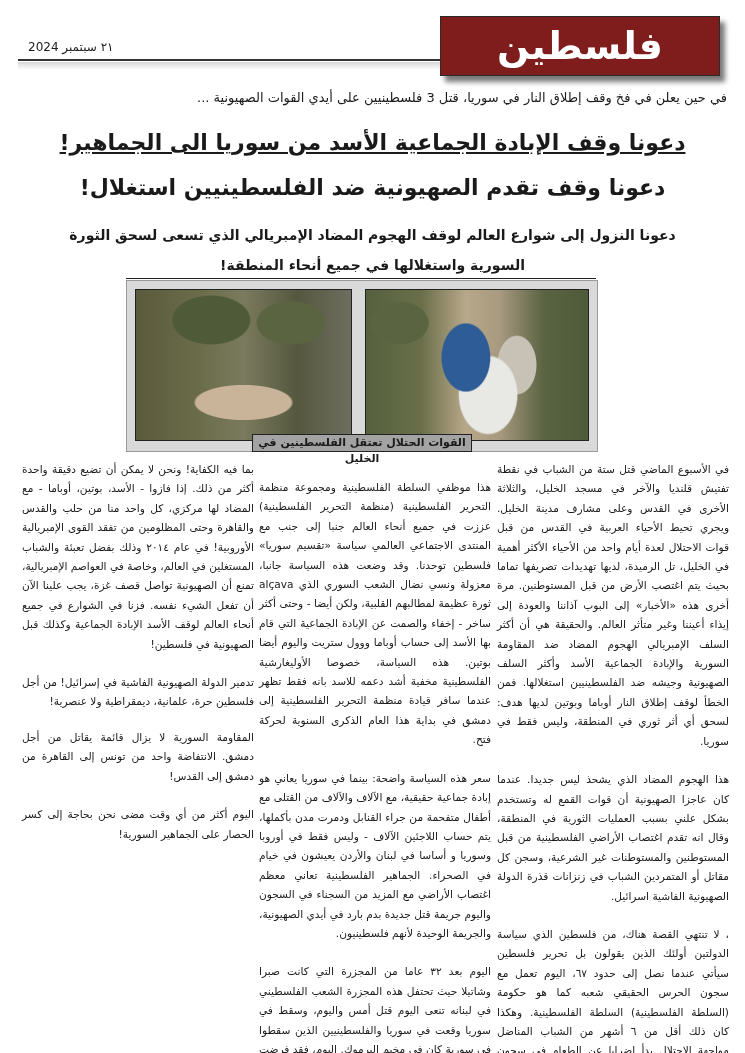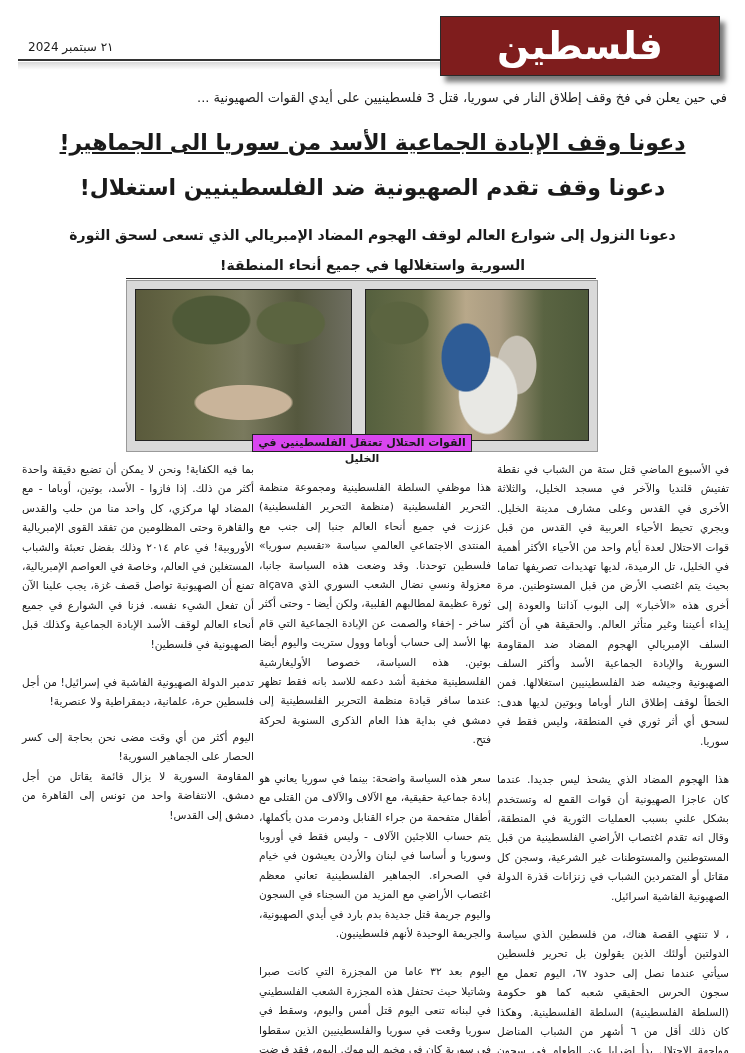--- a/index.html
+++ b/index.html
@@ -38,21 +38,21 @@
       radial-gradient(ellipse 35px 22px at 72% 22%, #5b6440 0%, #5b6440 95%, transparent 100%),
       radial-gradient(ellipse 50px 18px at 50% 75%, #c9b49a 0%, #c9b49a 95%, transparent 100%),
       linear-gradient(90deg, #5a5a3c 0%, #6b6d4a 30%, #7a7a5e 50%, #55583e 75%, #6e6e60 100%); }
   .photo-right { left: 238px; width: 222px;
     background:
       radial-gradient(ellipse 30px 22px at 15% 22%, #5b6440 0%, #5b6440 95%, transparent 100%),
       radial-gradient(ellipse 25px 35px at 45% 45%, #2e5c96 0%, #2e5c96 95%, transparent 100%),
       radial-gradient(ellipse 30px 40px at 55% 70%, #e8e8e4 0%, #e8e8e4 95%, transparent 100%),
       radial-gradient(ellipse 20px 30px at 68% 50%, #c8c2b6 0%, #c8c2b6 95%, transparent 100%),
       linear-gradient(90deg, #55603e 0%, #6a6f4a 25%, #b8a88a 45%, #a89a80 60%, #5a6442 80%, #4e5a3a 100%); }
-  .caption { position: absolute; left: 252px; top: 434px; width: 218px; height: 16px; background: #d946ef;
+  .caption { position: absolute; left: 252px; top: 434px; width: 218px; height: 16px; background: #a3a3a3;
              border: 1px solid #222; text-align: center; direction: rtl; font-size: 11px; font-weight: bold;
              line-height: 16px; }
 
   
   .col { position: absolute; top: 460px; direction: rtl; text-align: justify; font-size: 10.6px;
          line-height: 19.4px; }
   .col p { margin: 0 0 19px 0; }
   .col-right { left: 497px; width: 232px; }
   .col-mid { left: 259px; width: 232px; top: 478px; }
   .col-left { left: 22px; width: 232px; }
@@ -87,16 +87,16 @@
 
 <div class="col col-mid">
   <p>هذا موظفي السلطة الفلسطينية ومجموعة منظمة التحرير الفلسطينية (منظمة التحرير الفلسطينية) عززت في جميع أنحاء العالم جنبا إلى جنب مع المنتدى الاجتماعي العالمي سياسة «تقسيم سوريا» فلسطين توحدنا. وقد وضعت هذه السياسة جانبا، معزولة ونسي نضال الشعب السوري الذي alçava ثورة عظيمة لمطالبهم القلبية، ولكن أيضا - وحتى أكثر ساخر - إخفاء والصمت عن الإبادة الجماعية التي قام بها الأسد إلى حساب أوباما ووول ستريت واليوم أيضا بوتين. هذه السياسة، خصوصا الأوليغارشية الفلسطينية مخفية أشد دعمه للاسد بانه فقط تظهر عندما سافر قيادة منظمة التحرير الفلسطينية إلى دمشق في بداية هذا العام الذكرى السنوية لحركة فتح.</p>
   <p>سعر هذه السياسة واضحة: بينما في سوريا يعاني هو إبادة جماعية حقيقية، مع الآلاف والآلاف من القتلى مع أطفال متفحمة من جراء القنابل ودمرت مدن بأكملها، يتم حساب اللاجئين الآلاف - وليس فقط في أوروبا وسوريا و أساسا في لبنان والأردن يعيشون في خيام في الصحراء. الجماهير الفلسطينية تعاني معظم اغتصاب الأراضي مع المزيد من السجناء في السجون واليوم جريمة قتل جديدة بدم بارد في أيدي الصهيونية، والجريمة الوحيدة لأنهم فلسطينيون.</p>
   <p>اليوم بعد ٣٢ عاما من المجزرة التي كانت صبرا وشاتيلا حيث تحتفل هذه المجزرة الشعب الفلسطيني في لبنانه تنعى اليوم قتل أمس واليوم، وسقط في سوريا وقعت في سوريا والفلسطينيين الذين سقطوا في سورية كان في مخيم اليرموك. اليوم، فقد فرضت كذبة وقف إطلاق النار في سوريا، لوحظ قصف حلب، ومحاولة لسحق المقاومة السورية ... مع هذه النار بدم بارد التي سقطت على الشباب الفلسطيني، والآلاف من السجناء في</p>
 </div>
 
 <div class="col col-left">
   <p>بما فيه الكفاية! ونحن لا يمكن أن تضيع دقيقة واحدة أكثر من ذلك. إذا فازوا - الأسد، بوتين، أوباما - مع المضاد لها مركزي، كل واحد منا من حلب والقدس والقاهرة وحتى المظلومين من تفقد القوى الإمبريالية الأوروبية! في عام ٢٠١٤ وذلك بفضل تعبئة والشباب المستغلين في العالم، وخاصة في العواصم الإمبريالية، تمنع أن الصهيونية تواصل قصف غزة، يجب علينا الآن أن تفعل الشيء نفسه. فزنا في الشوارع في جميع أنحاء العالم لوقف الأسد الإبادة الجماعية وكذلك قبل الصهيونية في فلسطين!</p>
   <p style="margin-bottom:16px">تدمير الدولة الصهيونية الفاشية في إسرائيل! من أجل فلسطين حرة، علمانية، ديمقراطية ولا عنصرية!</p>
+  <p>المقاومة السورية لا يزال قائمة يقاتل من أجل دمشق. الانتفاضة واحد من تونس إلى القاهرة من دمشق إلى القدس!</p>
   <p style="margin-bottom:0">اليوم أكثر من أي وقت مضى نحن بحاجة إلى كسر الحصار على الجماهير السورية!</p>
-  <p>المقاومة السورية لا يزال قائمة يقاتل من أجل دمشق. الانتفاضة واحد من تونس إلى القاهرة من دمشق إلى القدس!</p>
 
 </div>
 
 </body></html>

